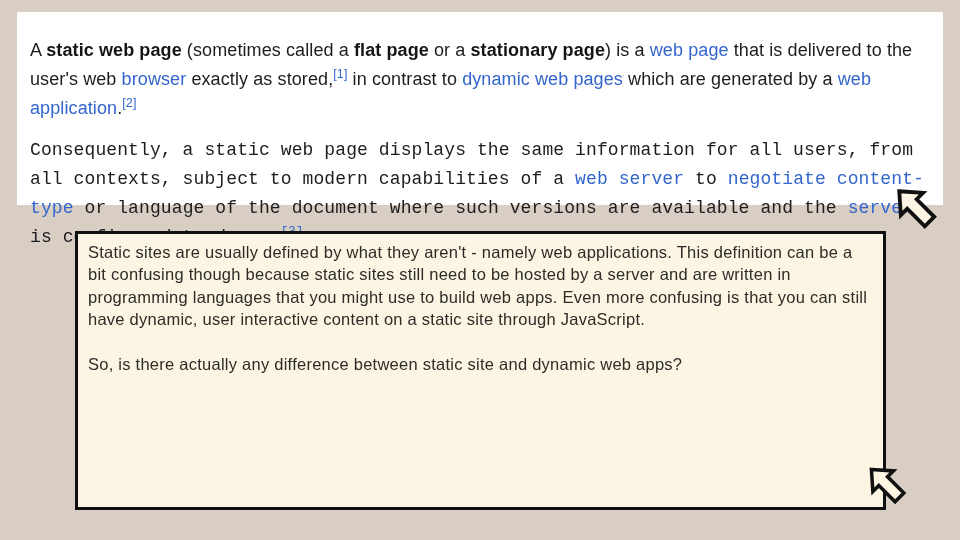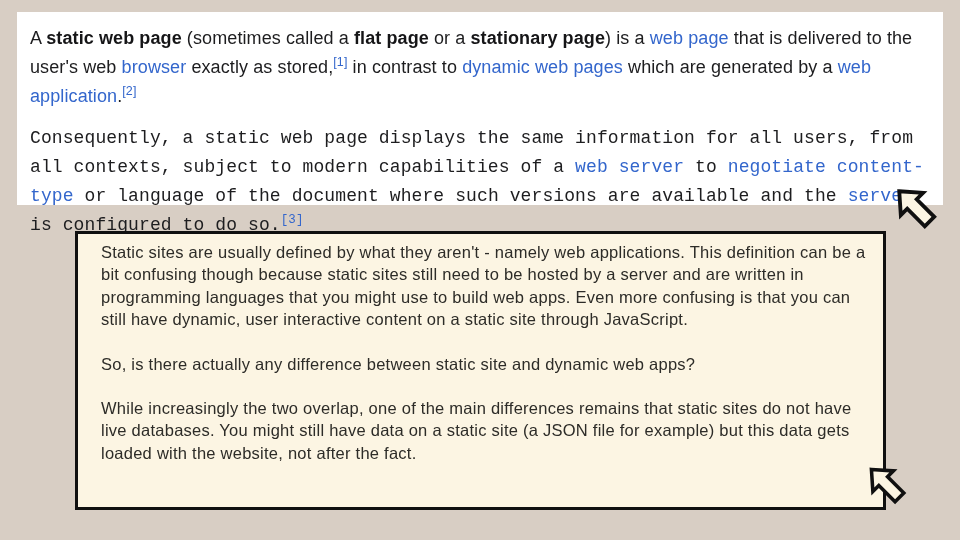--- a/index.html
+++ b/index.html
@@ -17,21 +17,21 @@
   
   .wiki-card {
     position: absolute;
     left: 17px; top: 12px;
     width: 926px; height: 193px;
     background: #ffffff;
     box-sizing: border-box;
     padding: 8px 14px 0 13px;
   }
   .wiki-p {
-    margin: 4px 0 0 0;
+    margin: 16px 0 0 0;
     font-size: 18px;
     line-height: 29px;
     color: #1d1d1f;
     letter-spacing: 0.1px;
   }
   .wiki-p + .wiki-p { margin-top: 13px; font-family: Liberation Mono, monospace; }
   .wiki-bold { font-weight: bold; color: #151517; }
   .wiki-link {
     color: #3366cc;
     text-decoration: none;
@@ -67,21 +67,21 @@
   }
 
   
   .note-card {
     position: absolute;
     left: 75px; top: 231px;
     width: 811px; height: 279px;
     box-sizing: border-box;
     background: #fcf5e3;
     border: 3px solid #101010;
-    padding: 7px 12px 0 23px;
+    padding: 7px 12px 0 10px;
   }
   .note-p {
     margin: 0;
     font-size: 16.5px;
     line-height: 22.4px;
     letter-spacing: 0.25px;
     color: #2d2c28;
   }
   .note-p + .note-p { margin-top: 22px; }
 
@@ -106,20 +106,19 @@
   </section>
 
 
   <svg class="cursor cursor-1" viewBox="0 0 48 48">
     <polygon points="10,10 31.2,11.4 25.5,17.1 41.1,32.7 32.7,41.1 17.1,25.5 11.4,31.2" fill="#fcf5e3" stroke="#101010" stroke-width="3.4" stroke-linejoin="miter"></polygon>
   </svg>
 
   <section class="note-card">
     <p class="note-p">Static sites are usually defined by what they aren't - namely web applications. This definition can be a bit confusing though because static sites still need to be hosted by a server and are written in programming languages that you might use to build web apps. Even more confusing is that you can still have dynamic, user interactive content on a static site through JavaScript.</p>
     <p class="note-p">So, is there actually any difference between static site and dynamic web apps?</p>
-    <p class="note-p">While increasingly the two overlap, one of the main differences remains that static sites do not have live databases. You might still have data on a static site (a JSON file for example) but this data gets loaded with the website, not after the fact.</p>
   </section>
 
   <svg class="cursor cursor-2" viewBox="0 0 48 48">
     <polygon points="10,10 31.2,11.4 25.5,17.1 41.1,32.7 32.7,41.1 17.1,25.5 11.4,31.2" fill="#fcf5e3" stroke="#101010" stroke-width="3.4" stroke-linejoin="miter"></polygon>
   </svg>
 
 </div>
 
 </body></html>

